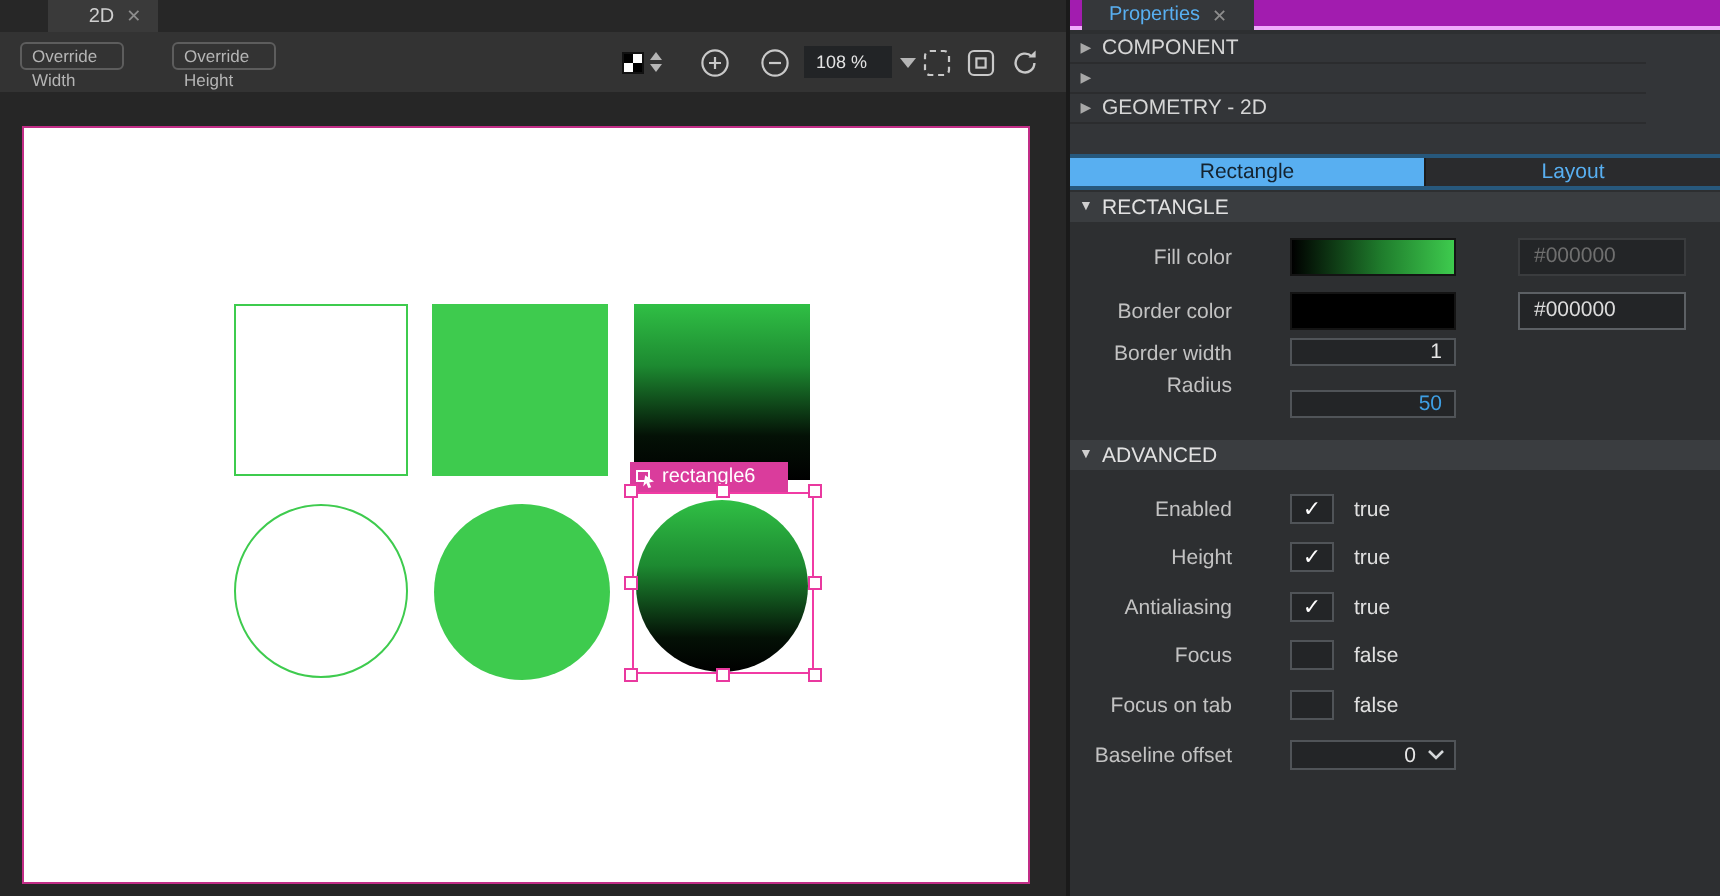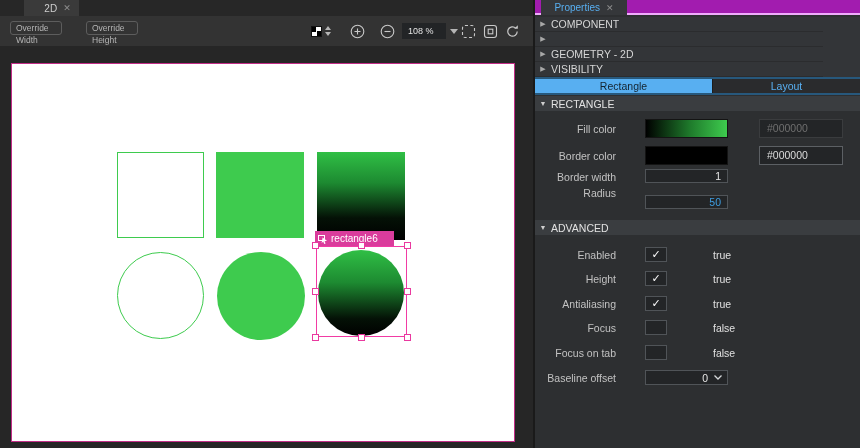--- a/index.html
+++ b/index.html
@@ -80,21 +80,21 @@
   .swatch { position:absolute; left:110px; width:83px; height:19px; border:1px solid #141414; }
   .hexfield { position:absolute; left:224px; width:84px; height:19px; background:#232527;
               font-size:10.5px; line-height:17px; padding-left:7px; }
   .hex-dis { border:1px solid #3a3c3e; color:#6f6f6f; }
   .hex-en  { border:1px solid #5c6064; color:#dcdcdc; }
   .numfield { position:absolute; left:110px; width:83px; height:14px; background:#232527;
               border:1px solid #505458; font-size:10.5px; line-height:12px; text-align:right; padding-right:6px; color:#e6e6e6; }
   .numfield.blue { color:#3e9ee2; }
   .checkbox { position:absolute; left:110px; width:22px; height:15px; background:#232527; border:1px solid #505458;
               display:flex; align-items:center; justify-content:center; font-size:11px; color:#fff; }
-  .boolval { position:absolute; left:142px; color:#e0e0e0; font-size:10.5px;margin-left:36px; }
+  .boolval { position:absolute; left:142px; color:#e0e0e0; font-size:10.5px; }
   .spinbox { position:absolute; left:110px; width:83px; height:15px; background:#232527; border:1px solid #505458;
              display:flex; align-items:center; justify-content:flex-end; gap:6px; padding-right:5px;
              color:#e6e6e6; font-size:10.5px; }
   .chev { width:8px; height:5px; }
 </style>
 </head>
 <body>
 
 <div class="app">
 
@@ -189,24 +189,20 @@
         <span class="caret">▶</span>
         <span>COMPONENT</span>
       </div>
       <div class="tsec-row" style="top:15px">
         <span class="caret">▶</span>
       </div>
       <div class="tsec-row" style="top:30px">
         <span class="caret">▶</span>
         <span>GEOMETRY - 2D</span>
       </div>
-      <div class="tsec-row" style="top:45px">
-        <span class="caret">▶</span>
-        <span>VISIBILITY</span>
-      </div>
     </div>
 
     <div class="type-tabs">
       <div class="type-tab active">Rectangle</div>
       <div class="type-tab inactive">Layout</div>
     </div>
 
     <div class="sec-header" style="top:96px">
       <span class="caret open">▼</span>
       <span>RECTANGLE</span>

